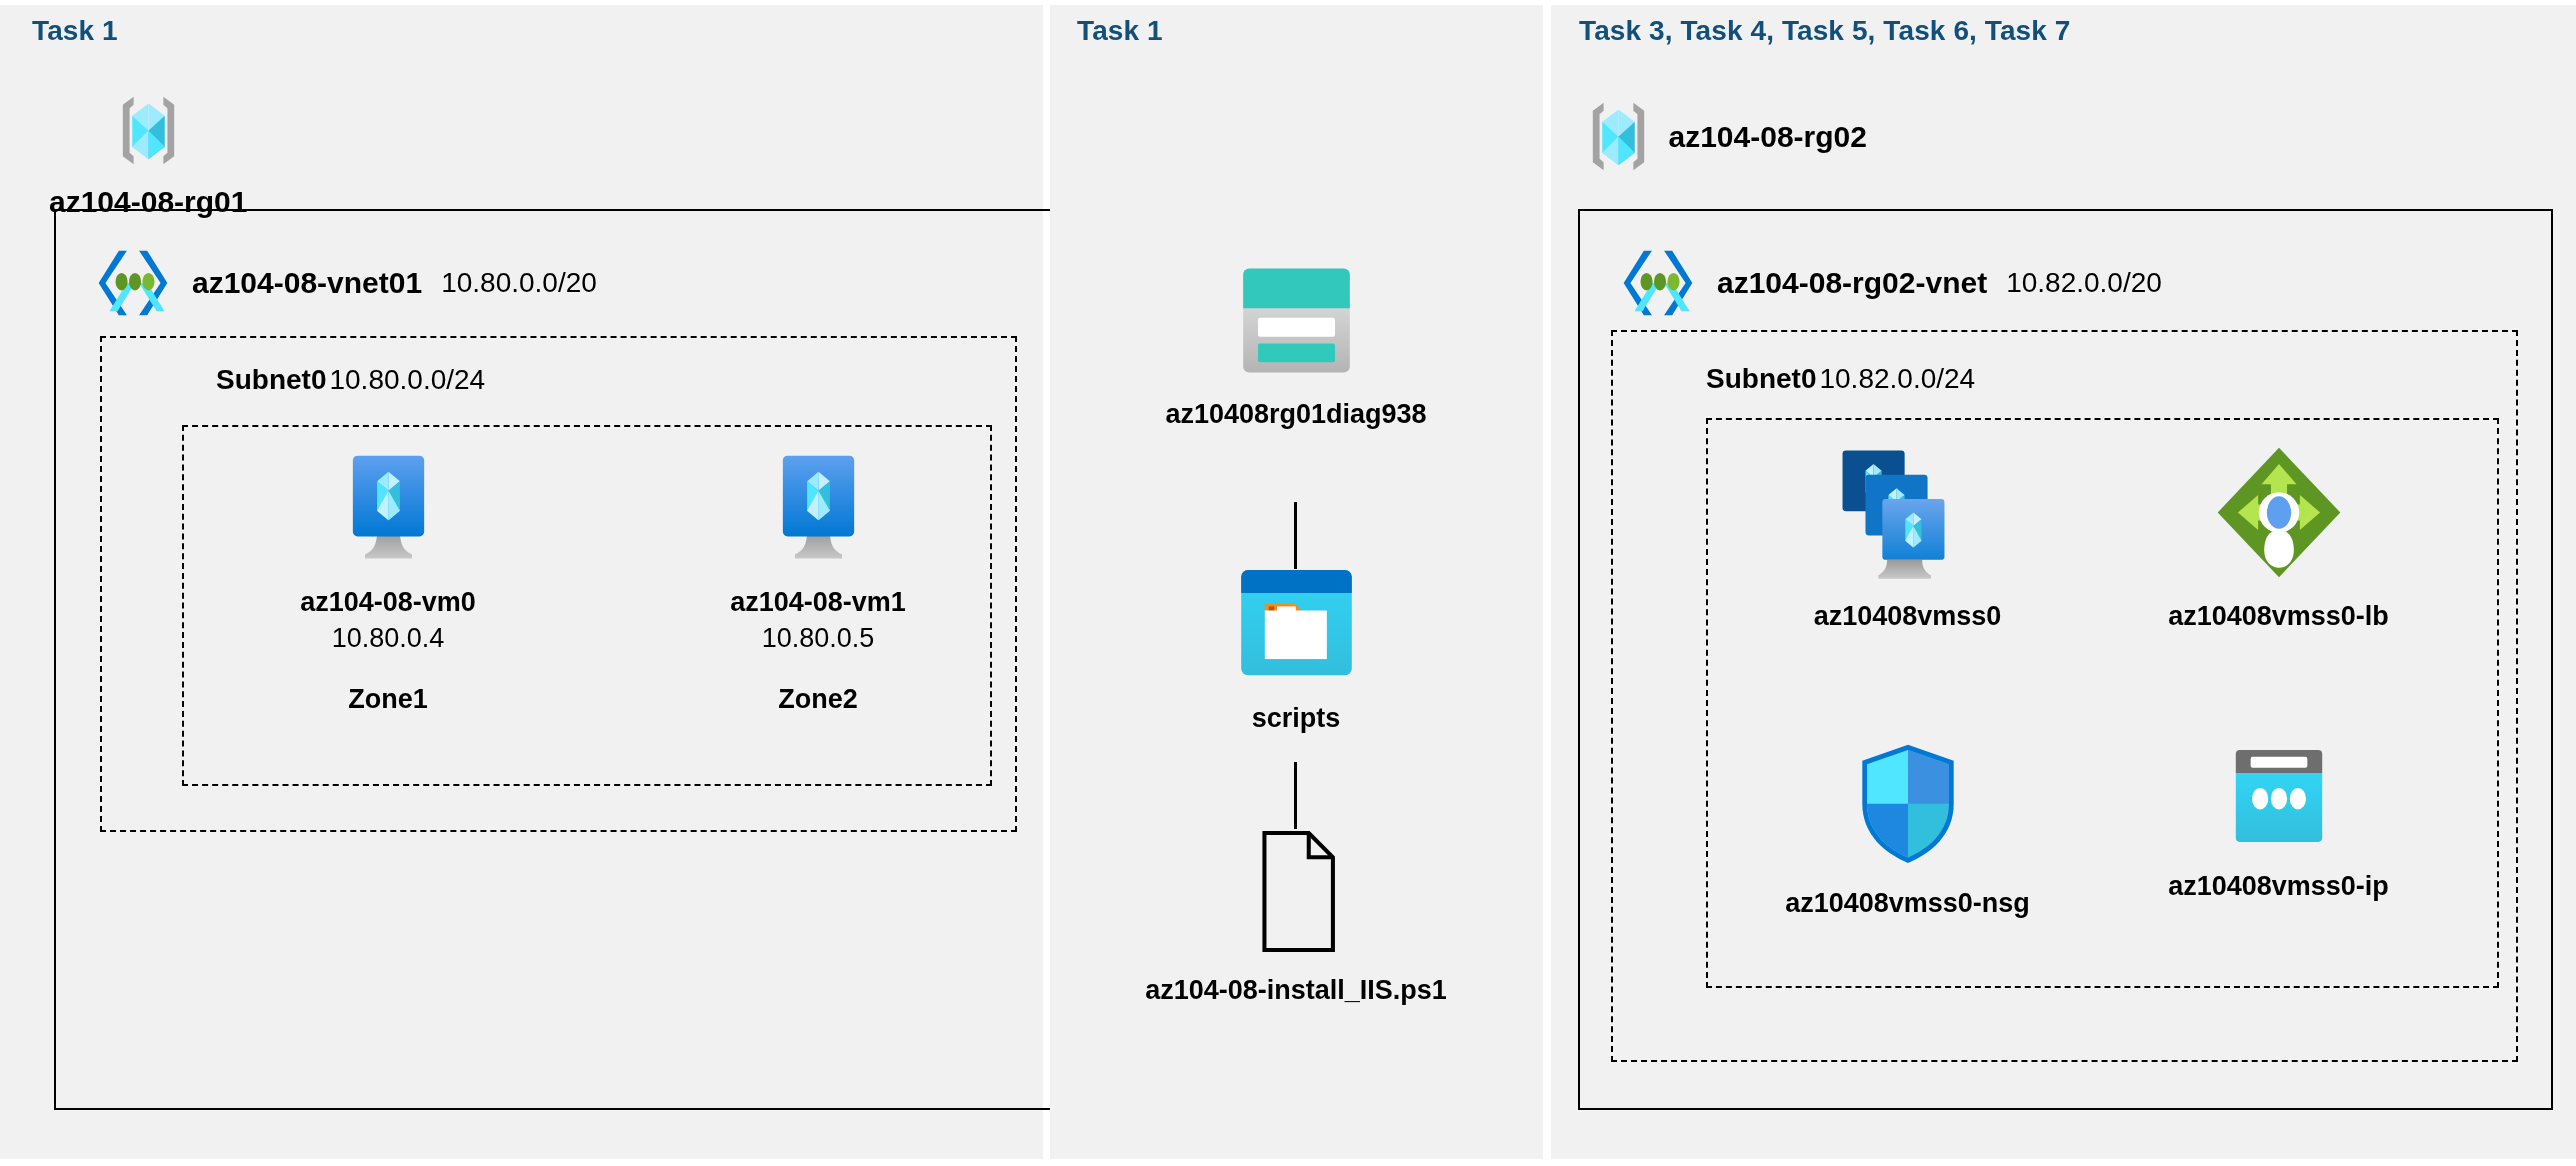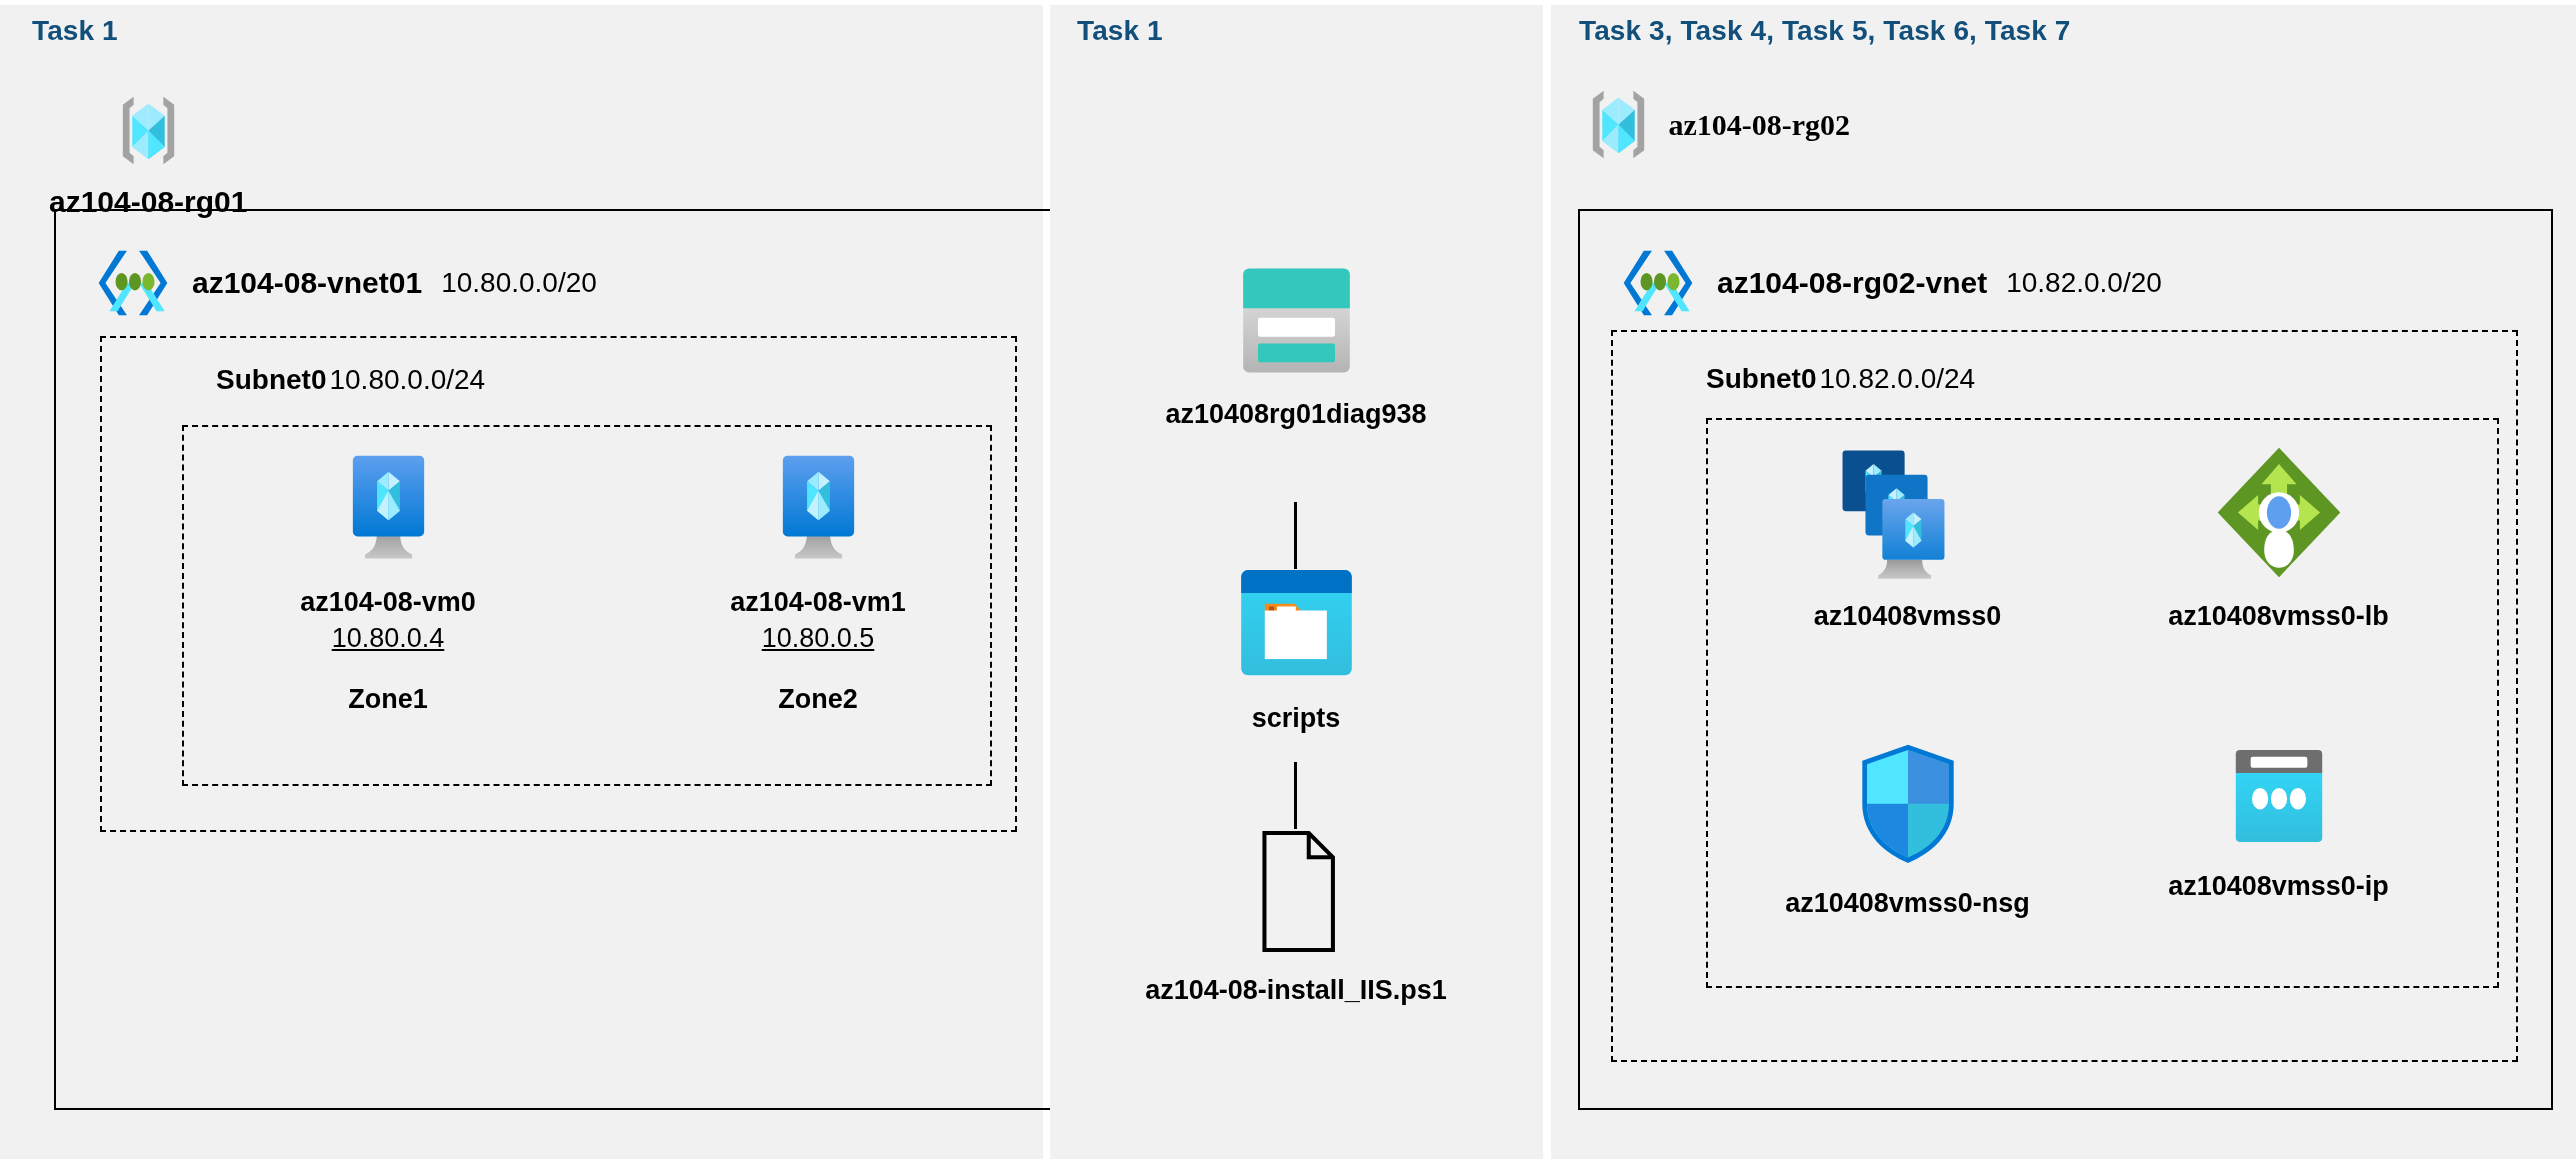--- a/index.html
+++ b/index.html
@@ -16,21 +16,21 @@
   .rg-label{font-size:30px;font-weight:bold;color:#000;white-space:nowrap;}
   .solidbox{position:absolute;border:2.7px solid #000;background:transparent;}
   .dashbox{position:absolute;border:2.7px dashed #000;background:transparent;}
   .vnet-row{position:absolute;display:flex;align-items:center;gap:19px;white-space:nowrap;}
   .vnet-name{font-size:30px;font-weight:bold;color:#000;}
   .cidr{font-size:28px;color:#000;font-weight:normal;}
   .subnet-row{position:absolute;white-space:nowrap;}
   .subnet-name{font-size:28px;font-weight:bold;color:#000;}
   .node{position:absolute;display:flex;flex-direction:column;align-items:center;}
   .node .cap{font-size:27px;font-weight:bold;color:#000;white-space:nowrap;margin-top:21px;text-align:center;}
-  .node .sub{font-size:27px;font-weight:normal;color:#000;white-space:nowrap;margin-top:5.4px;text-align:center;text-decoration:underline;}
+  .node .sub{font-size:27px;font-weight:normal;color:#000;white-space:nowrap;margin-top:5.4px;text-align:center;}
   .node .zone{font-size:27px;font-weight:bold;color:#000;white-space:nowrap;margin-top:30px;text-align:center;}
   .connector{position:absolute;width:2.7px;background:#000;}
   svg{display:block;}
 </style>
 </head>
 <body>
 
 <div class="panel" style="left:0px;top:5.4px;width:1043px;height:1154px;"></div>
 
 <div class="task-title" style="left:32px;top:15px;">Task 1</div>
@@ -189,21 +189,21 @@
       <path d="M92 6 v36 h36" fill="none" stroke="#000000" stroke-width="6" stroke-linejoin="miter"></path>
     </svg>
   </span>
   <span class="cap">az104-08-install_IIS.ps1</span>
 </div>
 
 <div class="panel" style="left:1551px;top:5.4px;width:1025px;height:1154px;"></div>
 
 <div class="task-title" style="left:1579px;top:15px;">Task 3, Task 4, Task 5, Task 6, Task 7</div>
 
-<div class="rg-row" style="left:1586px;top:88px;font-family:Liberation Serif, serif;">
+<div class="rg-row" style="left:1586px;top:100px;">
   <span>
     <svg width="65" height="73" viewBox="0 0 96 108">
       <path d="M26 4 L10 16 L10 92 L26 104 L26 92 L20 87 L20 21 L26 16 Z" fill="#a3a3a3"></path>
       <path d="M70 4 L86 16 L86 92 L70 104 L70 92 L76 87 L76 21 L70 16 Z" fill="#a3a3a3"></path>
       <polygon points="48,14 72,32 48,54" fill="#9cebff"></polygon>
       <polygon points="48,14 24,32 48,54" fill="#9cebff"></polygon>
       <polygon points="24,32 48,54 48,96 24,78" fill="#50e6ff"></polygon>
       <polygon points="72,32 48,54 48,96 72,78" fill="#32bedd"></polygon>
       <polygon points="24,78 48,96 48,54" fill="#9cebff"></polygon>
       <polygon points="72,78 48,96 48,54" fill="#50e6ff"></polygon>

